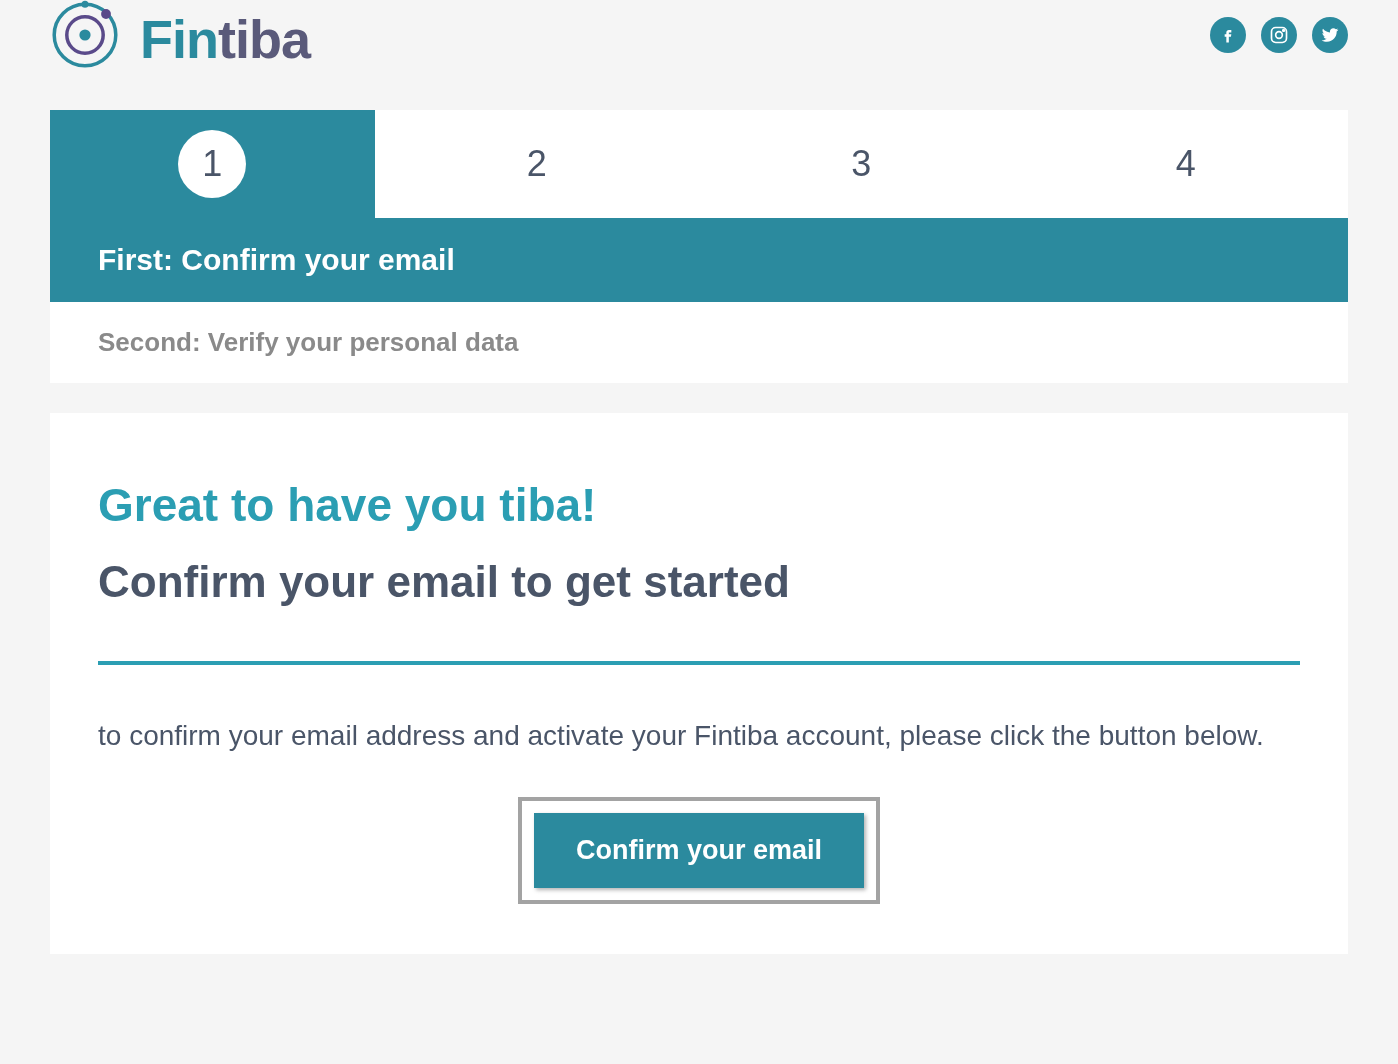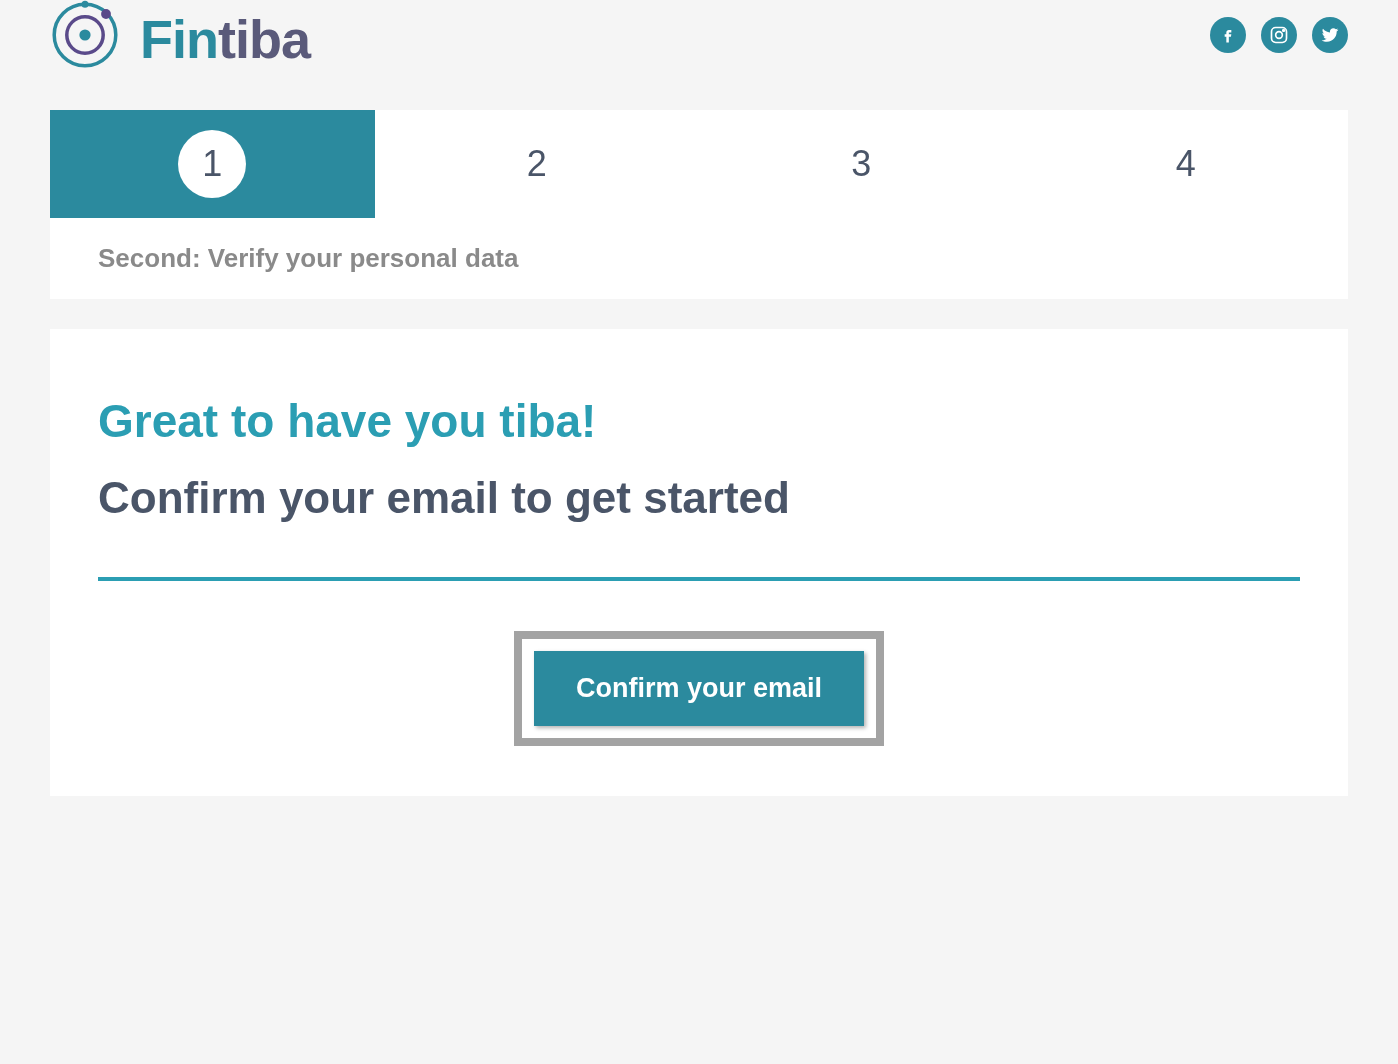--- a/index.html
+++ b/index.html
@@ -124,21 +124,21 @@
       color: #4a5568;
       line-height: 1.5;
       margin-bottom: 30px;
     }
     .button-highlight {
       display: flex;
       justify-content: center;
       margin-top: 40px;
     }
     .button-outer {
-      border: 8px solid #a3a3a3;
+      border: 4px solid #a3a3a3;
       padding: 12px;
       display: inline-block;
     }
     .confirm-button {
       background: #2b8a9e;
       color: white;
       font-size: 27px;
       font-weight: 700;
       padding: 22px 42px;
       border: none;
@@ -188,26 +188,28 @@
 <div class="container">
   <div class="card">
     <div class="steps">
       <div class="step active">
         <div class="step-circle">1</div>
       </div>
       <div class="step">2</div>
       <div class="step">3</div>
       <div class="step">4</div>
     </div>
+    <div class="step-title-active">First: Confirm your email</div>
     <div class="step-title-inactive">Second: Verify your personal data</div>
   </div>
 
   <div class="content-card">
     <h1 class="headline-teal">Great to have you tiba!</h1>
     <h2 class="headline-dark">Confirm your email to get started</h2>
     <hr class="divider">
+    <p class="body-text">to confirm your email address and activate your Fintiba account, please click the button below.</p>
     <div class="button-highlight">
       <div class="button-outer">
         <button class="confirm-button">Confirm your email</button>
       </div>
     </div>
   </div>
 </div>
 
 </body></html>

